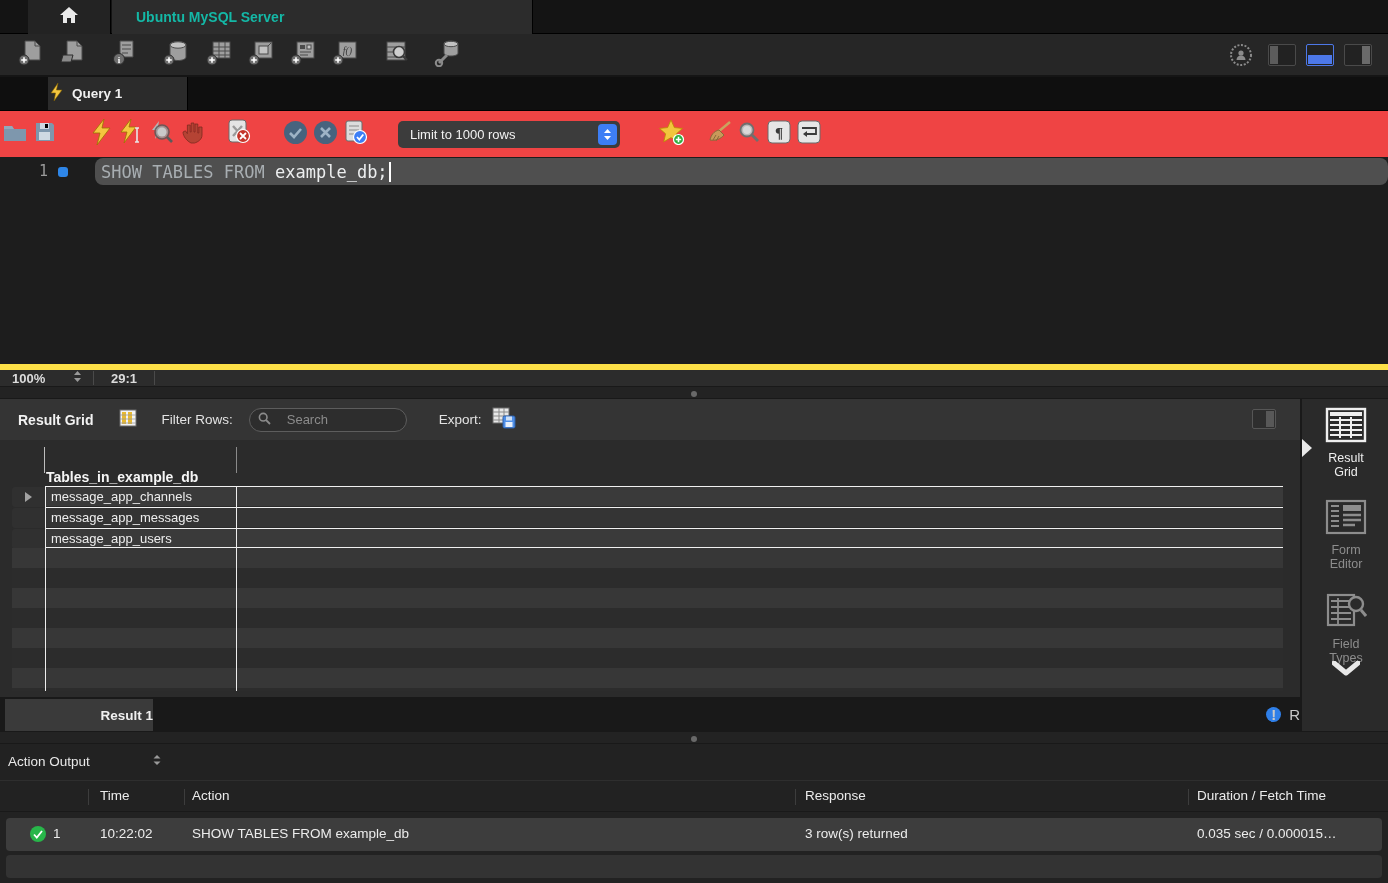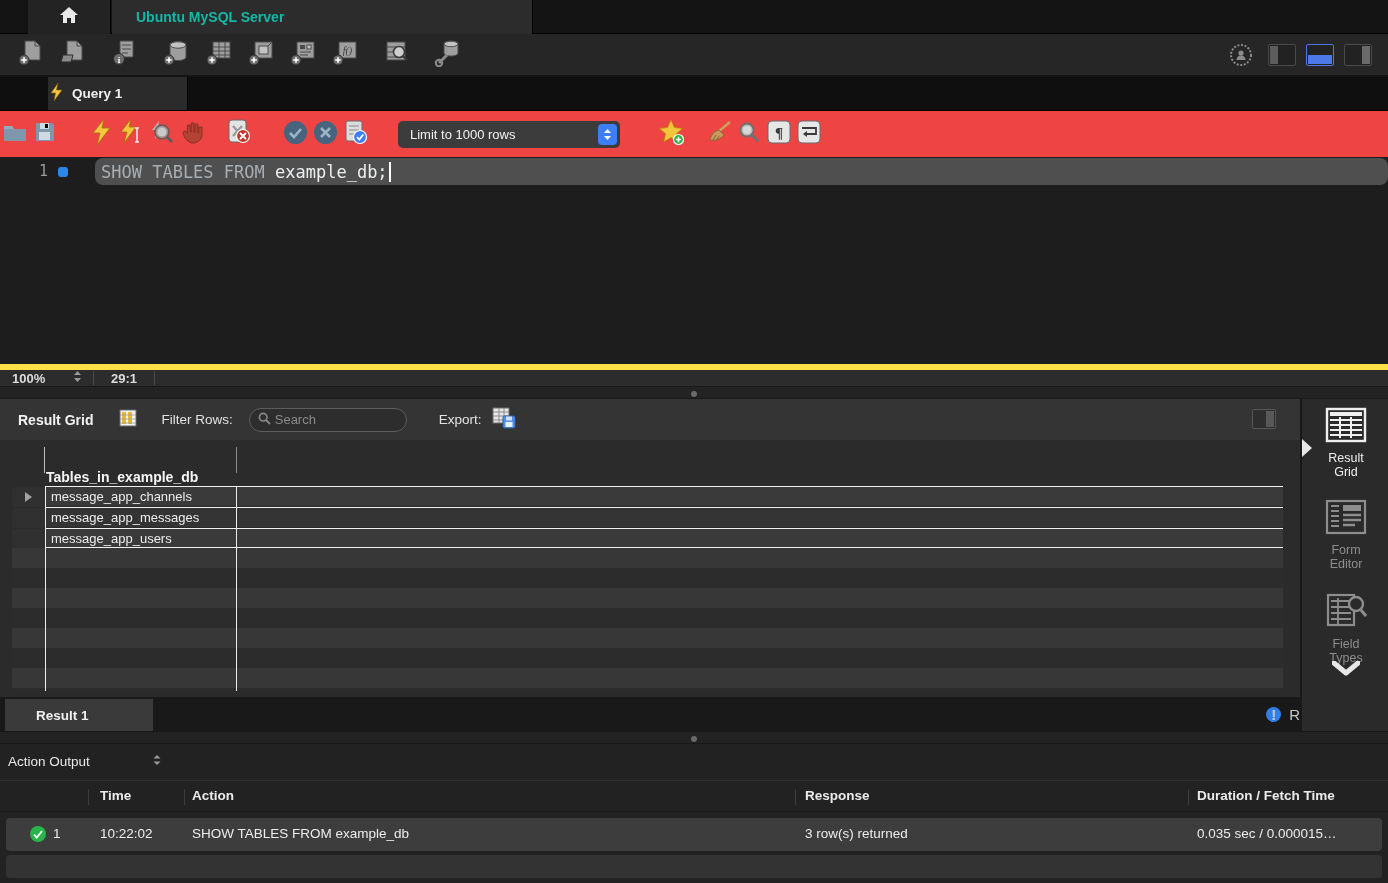--- a/index.html
+++ b/index.html
@@ -55,21 +55,21 @@
 
   .splitter { position:absolute; left:0; width:1388px; height:13px; background:#232323; border-top:1px solid #191919; border-bottom:1px solid #191919; }
   .splitter .dot { position:absolute; left:691px; top:4px; width:6px; height:6px; border-radius:50%; background:#696969; }
 
   
   .rg-toolbar { position:absolute; left:0; top:399px; width:1300px; height:41px; background:#343434; display:flex; align-items:center; }
   .rg-title { color:#f2f2f2; font-size:14px; font-weight:bold; margin-left:18px; }
   .rg-gridicon { margin-left:26px; }
   .rg-filter { color:#e3e3e3; font-size:13.5px; margin-left:24px; }
   .rg-search { width:158px; height:24px; margin-left:16px; background:#2d2d2d; border:1px solid #5d5d5d; border-radius:12px; display:flex; align-items:center; padding:0 8px; }
-  .rg-search input { background:transparent; border:none; outline:none; color:#cfcfcf; font-size:13px; width:118px; margin-left:4px; font-family:"Liberation Sans", sans-serif; }
+  .rg-search input { background:transparent; border:none; outline:none; color:#cfcfcf; font-size:13px; width:118px; margin-left:16px; font-family:"Liberation Sans", sans-serif; }
   .rg-search input::placeholder { color:#8b8b8b; }
   .rg-export { color:#e3e3e3; font-size:13.5px; margin-left:32px; }
   .rg-exporticon { margin-left:10px; }
   .rg-paneltoggle { position:absolute; right:24px; top:10px; width:24px; height:20px; border:1px solid #565656; border-radius:2px; background:#2e2e2e; }
   .rg-paneltoggle .fillR { position:absolute; right:1px; top:1px; bottom:1px; width:8px; background:#585858; }
 
   
   .rg-grid { position:absolute; left:0; top:440px; width:1300px; height:257px; background:#2b2b2b; }
   .rg-colheader { position:absolute; left:46px; top:29px; color:#f5f5f5; font-size:14px; font-weight:bold; }
   .hd-sep1 { position:absolute; left:44px; top:7px; width:1px; height:26px; background:#bdbdbd; }
@@ -77,40 +77,40 @@
   .vline { position:absolute; top:46px; width:1px; height:205px; background:#ededed; }
   .v1 { left:45px; } .v2 { left:236px; }
   .grid-row { position:absolute; left:46px; width:1237px; height:20px; border-top:1px solid #f0f0f0; display:flex; align-items:center; }
   .grid-row span { color:#ededed; font-size:13px; padding-left:5px; }
   .row-gutter { position:absolute; left:12px; width:33px; height:20px; background:#303030; border-radius:3px 0 0 3px; display:flex; align-items:center; justify-content:center; }
   .row-gutter .tri { width:0; height:0; border-left:7px solid #a2a2a2; border-top:5px solid transparent; border-bottom:5px solid transparent; }
   .stripes { position:absolute; left:12px; top:108px; width:1271px; height:143px; background:repeating-linear-gradient(180deg,#373737 0 20px,#2c2c2c 20px 40px); }
 
   
   .rg-tabbar { position:absolute; left:0; top:697px; width:1388px; height:34px; background:#191919; overflow:hidden; }
-  .result-tab { position:absolute; left:5px; top:2px; width:148px; height:32px; background:#3a3a3a; display:flex; align-items:center; justify-content:flex-start; color:#f0f0f0; font-size:13.5px; font-weight:bold;padding-left:31px; }
+  .result-tab { position:absolute; left:5px; top:2px; width:148px; height:32px; background:#3a3a3a; display:flex; align-items:center; justify-content:flex-end; color:#f0f0f0; font-size:13.5px; font-weight:bold; }
   .read-only { position:absolute; right:28px; top:9px; display:flex; align-items:center; gap:8px; }
   .read-only span { color:#c9c9c9; font-size:15px; }
   .info-badge { width:15px; height:15px; border-radius:50%; background:#2f7fe8; color:#fff; font-size:11px; font-weight:bold; display:flex; align-items:center; justify-content:center; }
 
   
   .side-panel { position:absolute; left:1300px; top:399px; width:88px; height:332px; background:#2a2a2a; border-left:2px solid #191919; }
   .sp-pointer { position:absolute; left:0px; top:40px; width:0; height:0; border-left:10px solid #e8e8e8; border-top:9px solid transparent; border-bottom:9px solid transparent; }
   .sp-item { position:absolute; left:0; width:88px; display:flex; flex-direction:column; align-items:center; gap:4px; }
   .sp-item .lbl { font-size:12.5px; text-align:center; line-height:1.15; width:62px; }
   .sp-item.active .lbl { color:#eeeeee; }
   .sp-item.dim .lbl { color:#8d8d8d; }
   .sp-chevron { position:absolute; left:30px; top:262px; }
 
   
   .action-output { position:absolute; left:0; top:744px; width:1388px; height:139px; background:#222; }
   .ao-title { position:absolute; left:8px; top:10px; color:#e8e8e8; font-size:13.5px; }
   .ao-stepper { position:absolute; left:152px; top:9px; color:#9a9a9a; font-size:11px; line-height:9px; text-align:center; }
   .ao-header { position:absolute; left:0; top:36px; width:1388px; height:32px; border-top:1px solid #2e2e2e; border-bottom:1px solid #191919; }
-  .ao-header .col { position:absolute; top:7px; color:#ebebeb; font-size:13.5px; font-weight:bold; }
+  .ao-header .col { position:absolute; top:7px; color:#ebebeb; font-size:13.5px; font-weight:normal; }
   .ao-hsep { position:absolute; top:8px; width:1px; height:16px; background:#3d3d3d; }
   .ao-row { position:absolute; left:6px; top:74px; width:1376px; height:33px; background:#3d3d3d; border-radius:4px; }
   .ao-row .cell { position:absolute; top:8px; color:#ececec; font-size:13.5px; }
   .ao-empty { position:absolute; left:6px; top:111px; width:1376px; height:23px; background:#333; border-radius:4px; }
   .check-badge { position:absolute; left:24px; top:8px; width:16px; height:16px; border-radius:50%; background:#28b64a; display:flex; align-items:center; justify-content:center; }
 </style>
 </head>
 <body>
 
 <div class="app">

